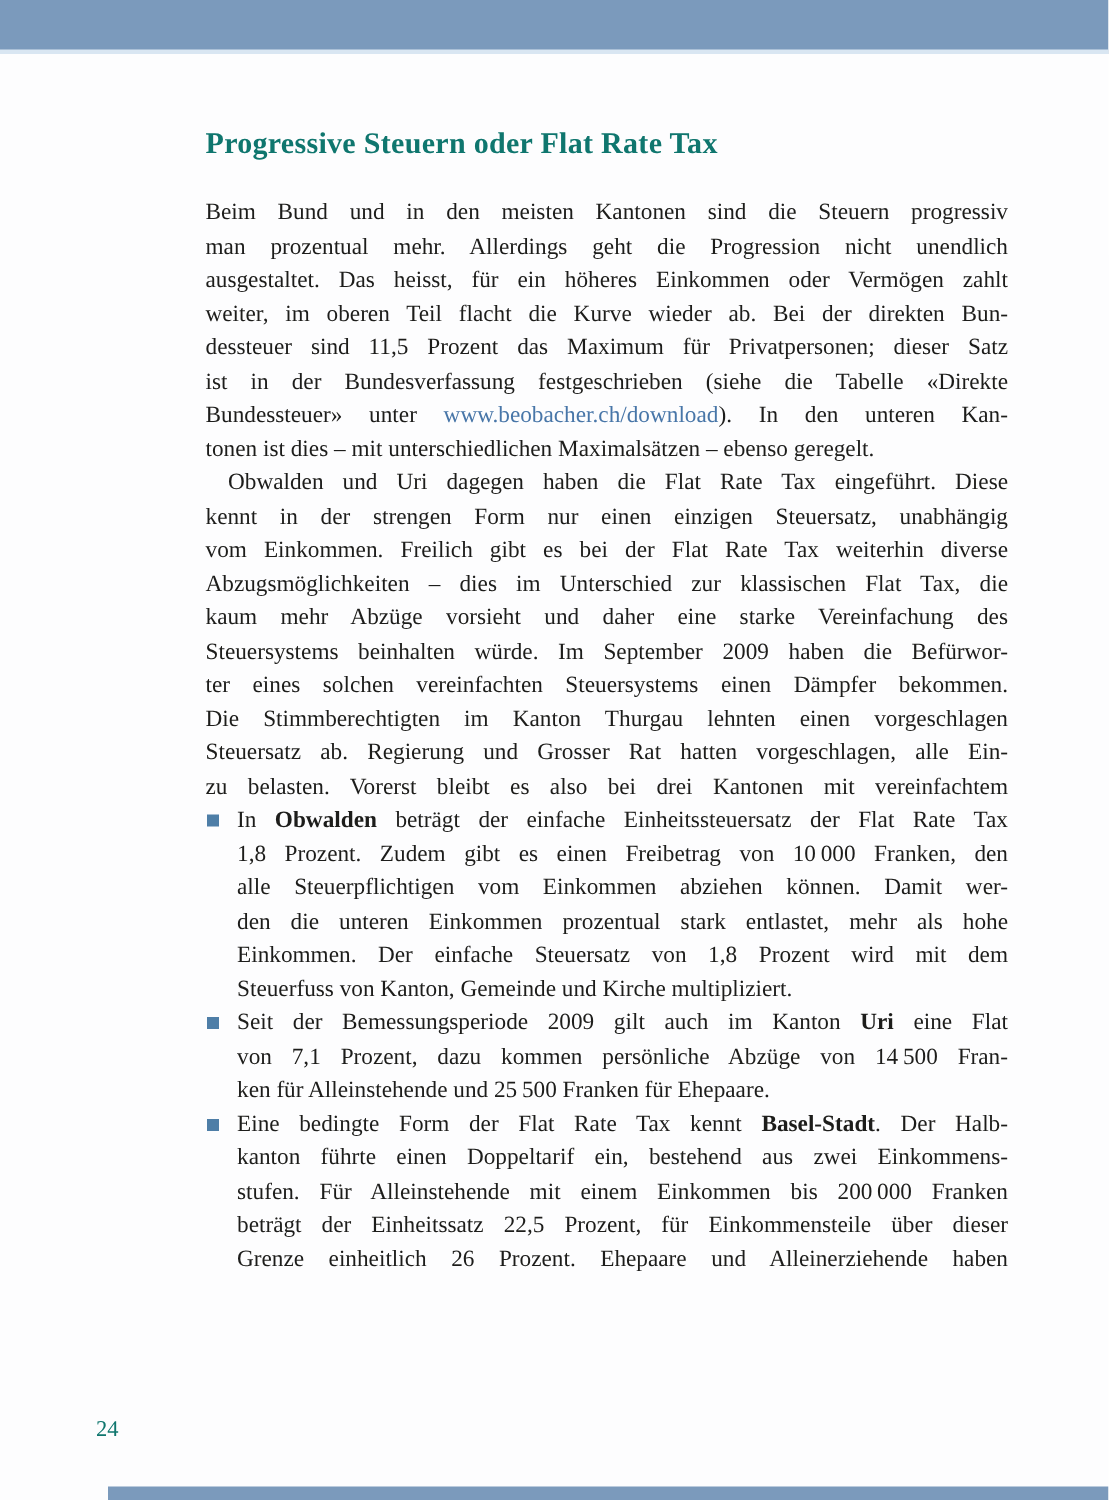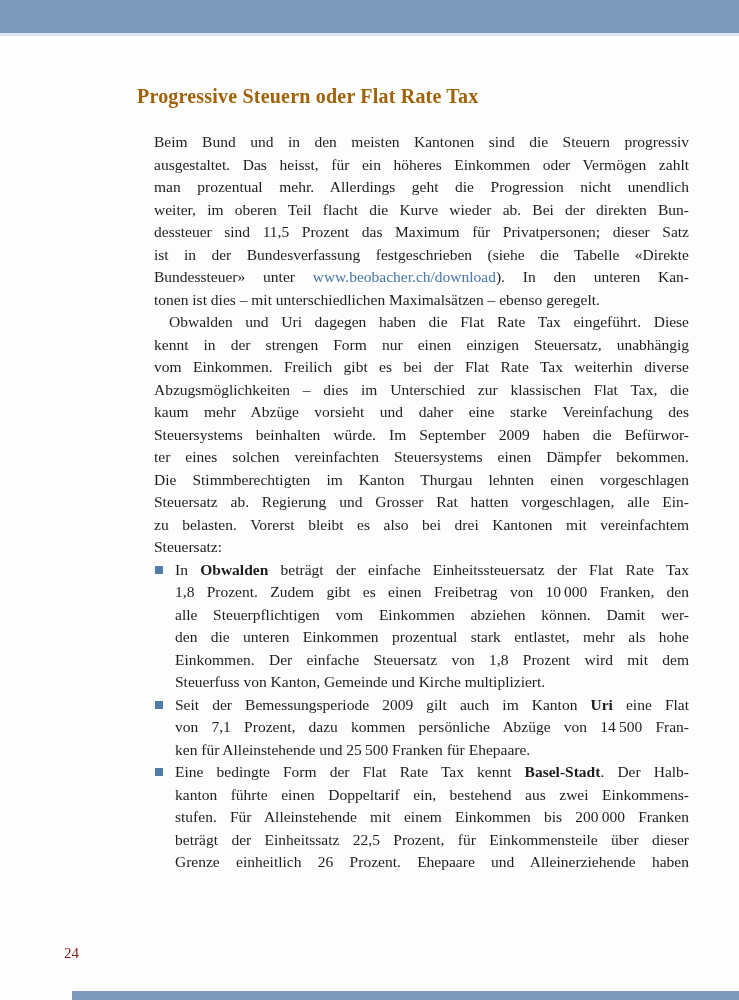--- a/index.html
+++ b/index.html
@@ -15,79 +15,78 @@
     overflow: hidden;
   }
   .topbar {
     position: absolute; top: 0; left: 0;
     width: 739px; height: 33px;
     background: var(--accent, #7b9abc);
     border-bottom: 3px solid var(--accent-light, #d9e6f2);
   }
   .title {
     position: absolute; left: 137px; top: 85px; margin: 0;
-    font-size: 20px; font-weight: bold; color: #a16207;
+    font-size: 20px; font-weight: bold; color: #0f766e;
     letter-spacing: 0.2px; white-space: nowrap;
     font-family: "Liberation Serif", "DejaVu Serif", serif;
   }
   .body {
-    position: absolute; left: 154px; top: 131px; width: 535px;
+    position: absolute; left: 137px; top: 131px; width: 535px;
     font-size: 15.5px; line-height: 22.5px;
     color: var(--text, #1d1d1b);
   }
   .line { text-align: justify; text-align-last: justify; }
   .line.lastline { text-align-last: left; }
   .line.indent { text-indent: 15px; }
   .block.bullet { position: relative; padding-left: 21px; }
   .bullet-marker {
     position: absolute; left: 1px; top: 7px;
     width: 8px; height: 8px;
     background: var(--bullet, #4e7ea7);
   }
   .bold { font-weight: bold; }
   .link { color: var(--link, #4876a8); cursor: pointer; }
   .pagenum {
     position: absolute; left: 64px; top: 945px;
-    font-size: 15px; color: #7f1d1d;
+    font-size: 15px; color: #0f766e;
   }
   .bottombar {
     position: absolute; left: 72px; top: 991px;
     width: 667px; height: 9px;
     background: var(--accent, #7b9abc);
   }
 </style>
 </head>
 <body>
 
 <div class="page">
   <div class="topbar"></div>
   <h1 class="title">Progressive Steuern oder Flat Rate Tax</h1>
   <div class="body">
       <div class="block paragraph">
         <div class="line"><span>Beim Bund und in den meisten Kantonen sind die Steuern progressiv</span></div>
+        <div class="line"><span>man prozentual mehr. Allerdings geht die Progression nicht unendlich</span></div>
         <div class="line"><span>ausgestaltet. Das heisst, für ein höheres Einkommen oder Vermögen zahlt</span></div>
-        <div class="line"><span>man prozentual mehr. Allerdings geht die Progression nicht unendlich</span></div>
         <div class="line"><span>weiter, im oberen Teil flacht die Kurve wieder ab. Bei der direkten Bun-</span></div>
         <div class="line"><span>dessteuer sind 11,5 Prozent das Maximum für Privatpersonen; dieser Satz</span></div>
         <div class="line"><span>ist in der Bundesverfassung festgeschrieben (siehe die Tabelle «Direkte</span></div>
         <div class="line"><span>Bundessteuer» unter </span><span class="link">www.beobacher.ch/download</span><span>). In den unteren Kan-</span></div>
         <div class="line lastline"><span>tonen ist dies – mit unterschiedlichen Maximalsätzen – ebenso geregelt.</span></div>
       </div>
       <div class="block paragraph">
         <div class="line indent"><span>Obwalden und Uri dagegen haben die Flat Rate Tax eingeführt. Diese</span></div>
         <div class="line"><span>kennt in der strengen Form nur einen einzigen Steuersatz, unabhängig</span></div>
         <div class="line"><span>vom Einkommen. Freilich gibt es bei der Flat Rate Tax weiterhin diverse</span></div>
         <div class="line"><span>Abzugsmöglichkeiten – dies im Unterschied zur klassischen Flat Tax, die</span></div>
         <div class="line"><span>kaum mehr Abzüge vorsieht und daher eine starke Vereinfachung des</span></div>
         <div class="line"><span>Steuersystems beinhalten würde. Im September 2009 haben die Befürwor-</span></div>
         <div class="line"><span>ter eines solchen vereinfachten Steuersystems einen Dämpfer bekommen.</span></div>
         <div class="line"><span>Die Stimmberechtigten im Kanton Thurgau lehnten einen vorgeschlagen</span></div>
         <div class="line"><span>Steuersatz ab. Regierung und Grosser Rat hatten vorgeschlagen, alle Ein-</span></div>
         <div class="line"><span>zu belasten. Vorerst bleibt es also bei drei Kantonen mit vereinfachtem</span></div>
-        <div class="line lastline"><span>Steuersatz:</span></div>
       </div>
       <div class="block bullet">
         <span class="bullet-marker"></span>
         <div class="line"><span>In </span><span class="bold">Obwalden</span><span> beträgt der einfache Einheitssteuersatz der Flat Rate Tax</span></div>
         <div class="line"><span>1,8 Prozent. Zudem gibt es einen Freibetrag von 10 000 Franken, den</span></div>
         <div class="line"><span>alle Steuerpflichtigen vom Einkommen abziehen können. Damit wer-</span></div>
         <div class="line"><span>den die unteren Einkommen prozentual stark entlastet, mehr als hohe</span></div>
         <div class="line"><span>Einkommen. Der einfache Steuersatz von 1,8 Prozent wird mit dem</span></div>
         <div class="line lastline"><span>Steuerfuss von Kanton, Gemeinde und Kirche multipliziert.</span></div>
       </div>

